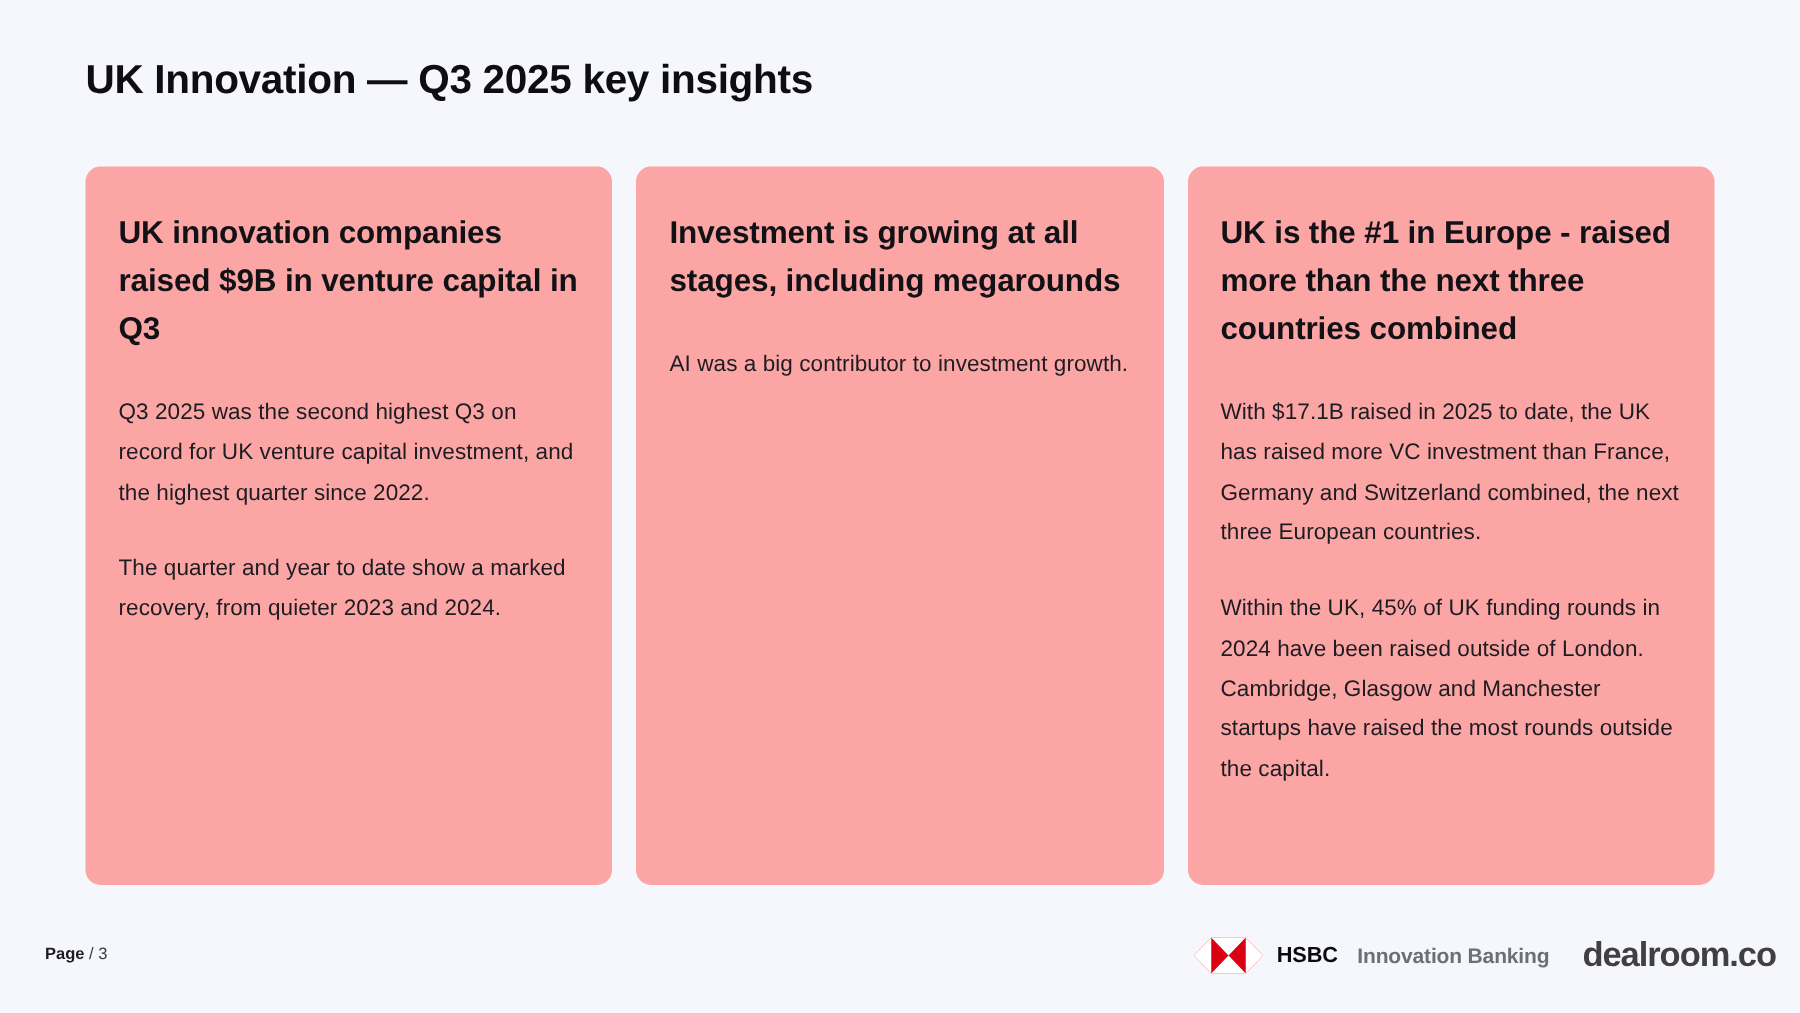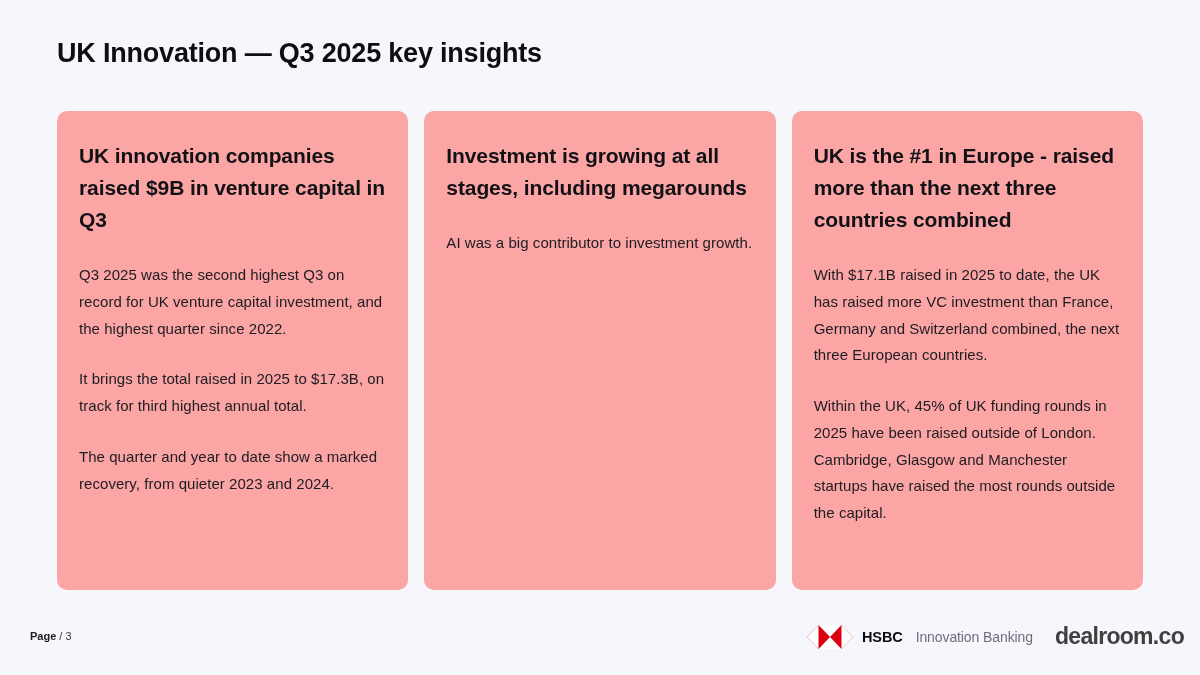--- a/index.html
+++ b/index.html
@@ -117,21 +117,21 @@
     display: block;
   }
   .hsbc-name {
     font-size: 14.5px;
     font-weight: bold;
     color: #0b0b0f;
     letter-spacing: -0.1px;
   }
   .hsbc-sub {
     font-size: 14px;
-    font-weight: normal;
+    font-weight: bold;
     color: #6e6e78;
     letter-spacing: -0.1px;
     margin-left: 4px;
   }
 
   .dealroom-logo {
     font-size: 23px;
     font-weight: bold;
     color: #404040;
     letter-spacing: -0.7px;
@@ -143,37 +143,36 @@
 <div class="slide">
 
   <div class="slide-title">UK Innovation — Q3 2025 key insights</div>
 
   <div class="cards">
 
     <div class="card">
       <div class="card-heading">UK innovation companies raised $9B in venture capital in Q3</div>
       <div class="card-body">
         <p>Q3 2025 was the second highest Q3 on record for UK venture capital investment, and the highest quarter since 2022.</p>
-        <p>It brings the total raised in 2025 to $17.3B, on track for third highest annual total.</p>
         <p>The quarter and year to date show a marked recovery, from quieter 2023 and 2024.</p>
       </div>
     </div>
 
     <div class="card">
       <div class="card-heading">Investment is growing at all stages, including megarounds</div>
       <div class="card-body">
         <p>AI was a big contributor to investment growth.</p>
       </div>
     </div>
 
     <div class="card">
       <div class="card-heading">UK is the #1 in Europe - raised more than the next three countries combined</div>
       <div class="card-body">
         <p>With $17.1B raised in 2025 to date, the UK has raised more VC investment than France, Germany and Switzerland combined, the next three European countries.</p>
-        <p>Within the UK, 45% of UK funding rounds in 2025 have been raised outside of London. Cambridge, Glasgow and Manchester startups have raised the most rounds outside the capital.</p>
+        <p>Within the UK, 45% of UK funding rounds in 2024 have been raised outside of London. Cambridge, Glasgow and Manchester startups have raised the most rounds outside the capital.</p>
       </div>
     </div>
 
   </div>
 
   <div class="footer">
 
     <div class="page-marker">
       <span class="page-word">Page</span>
       <span class="page-count">/ 3</span>

